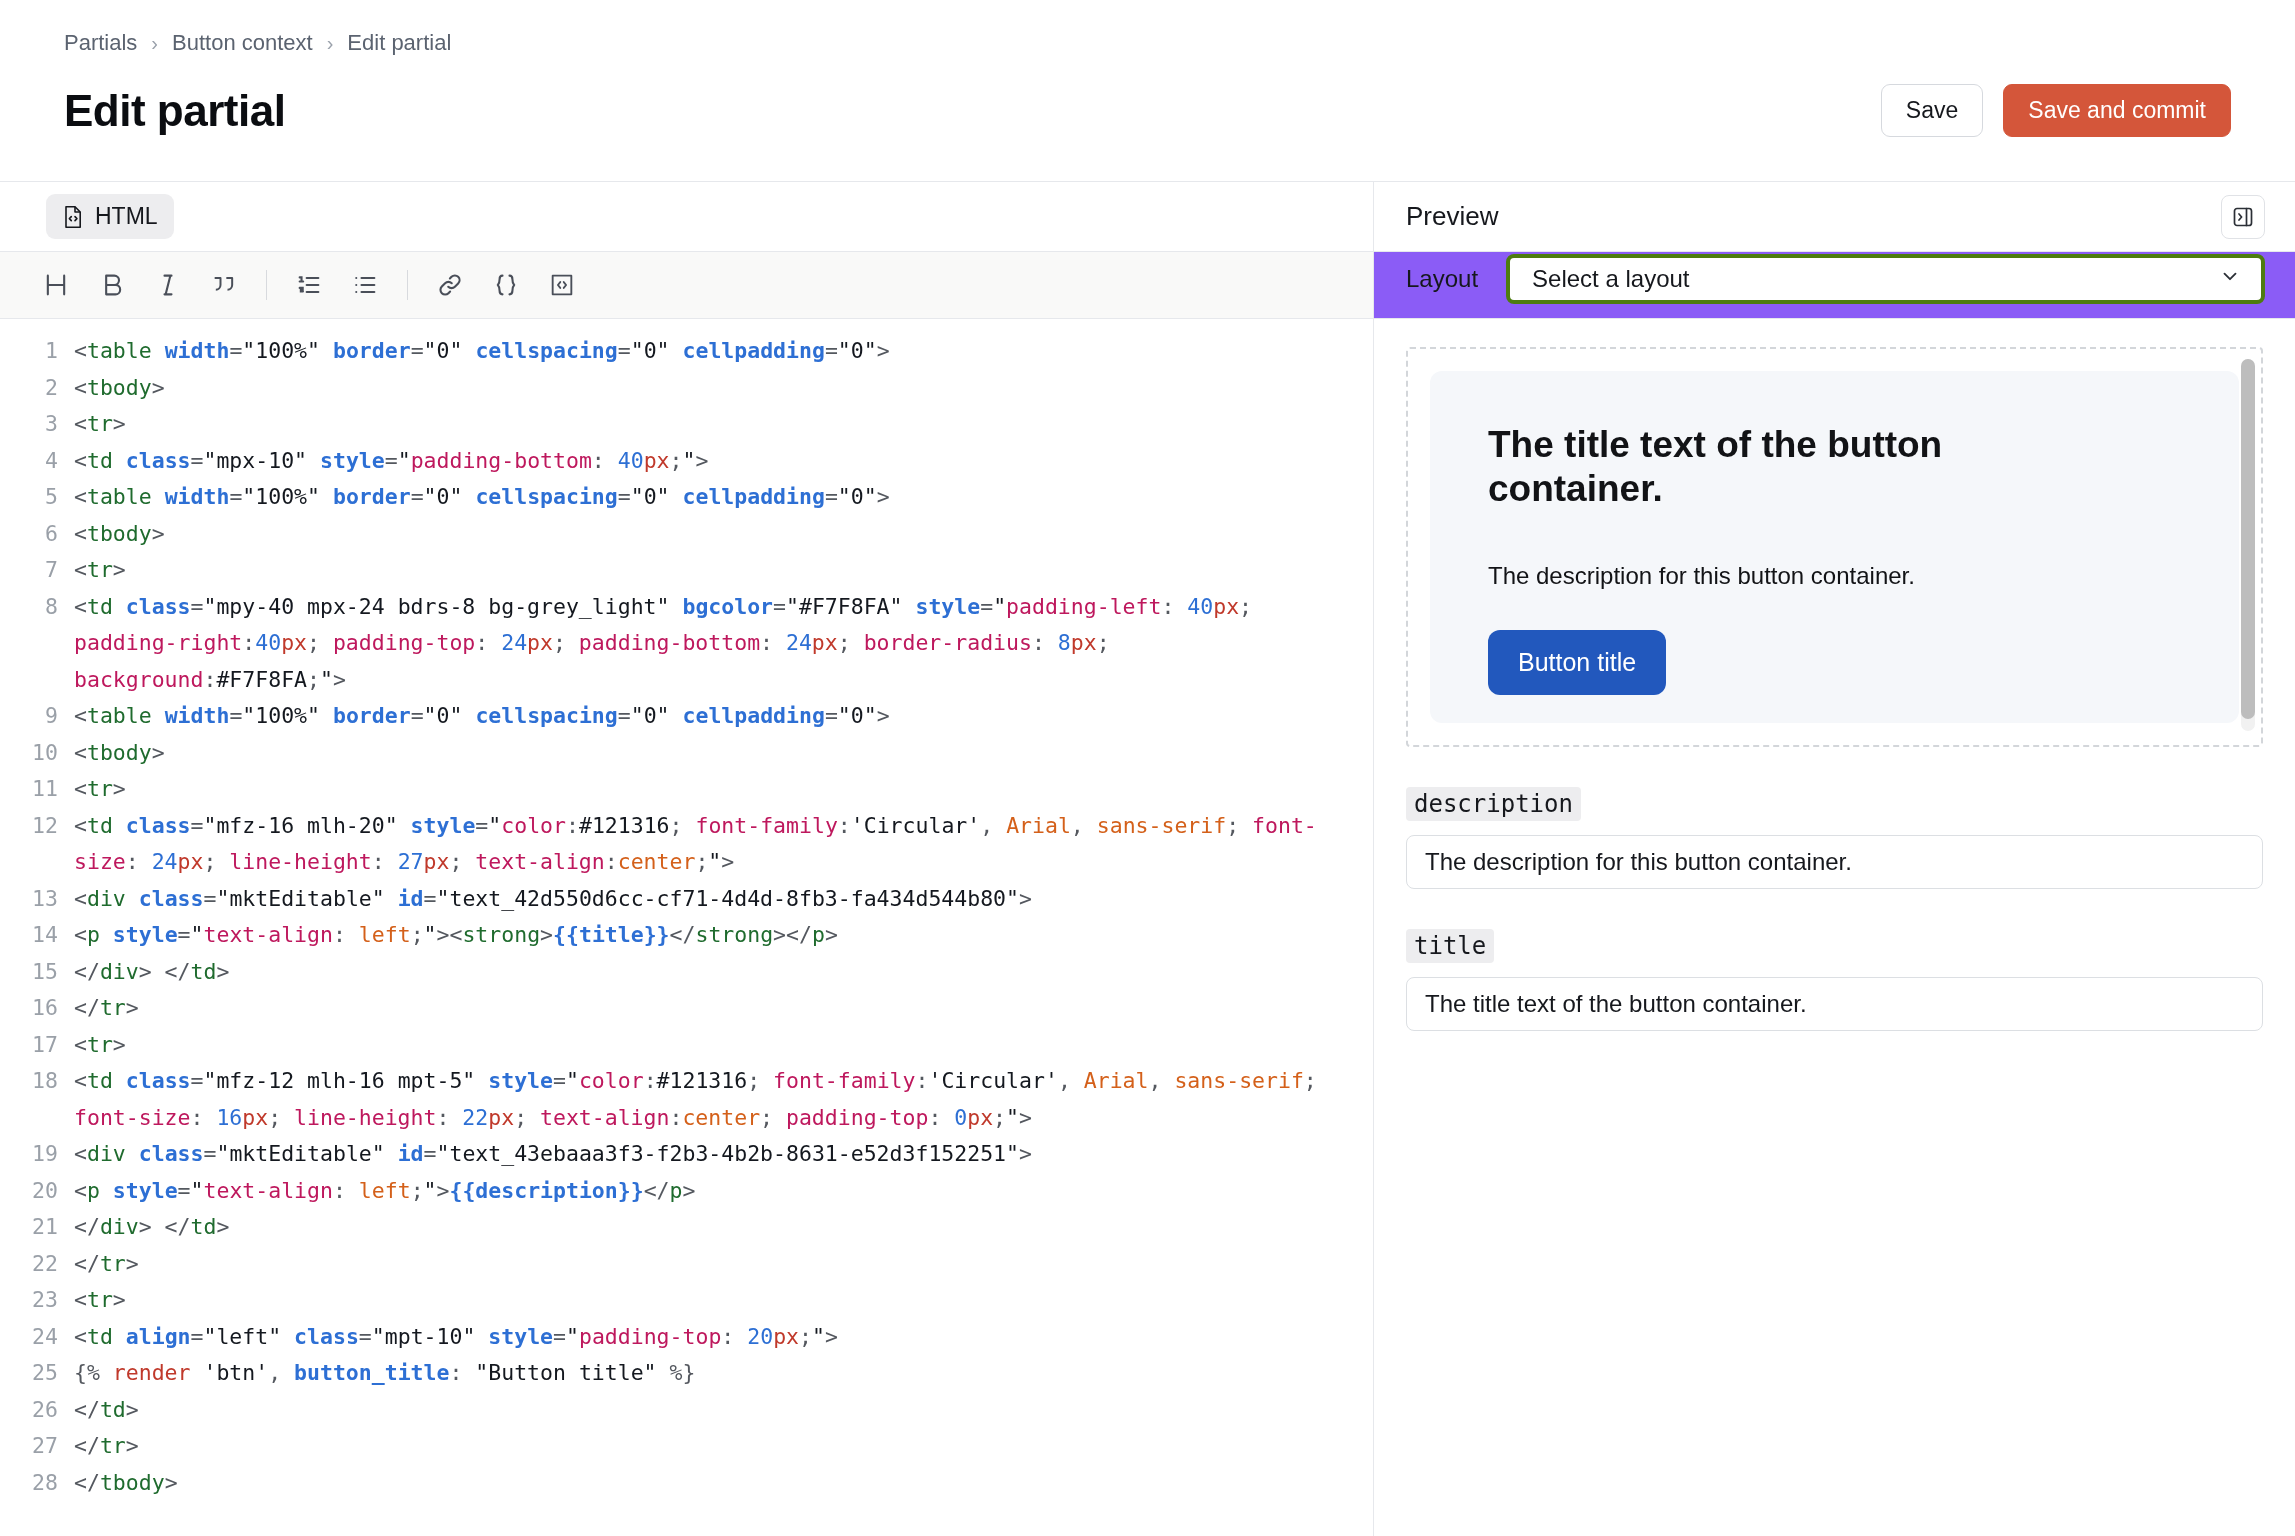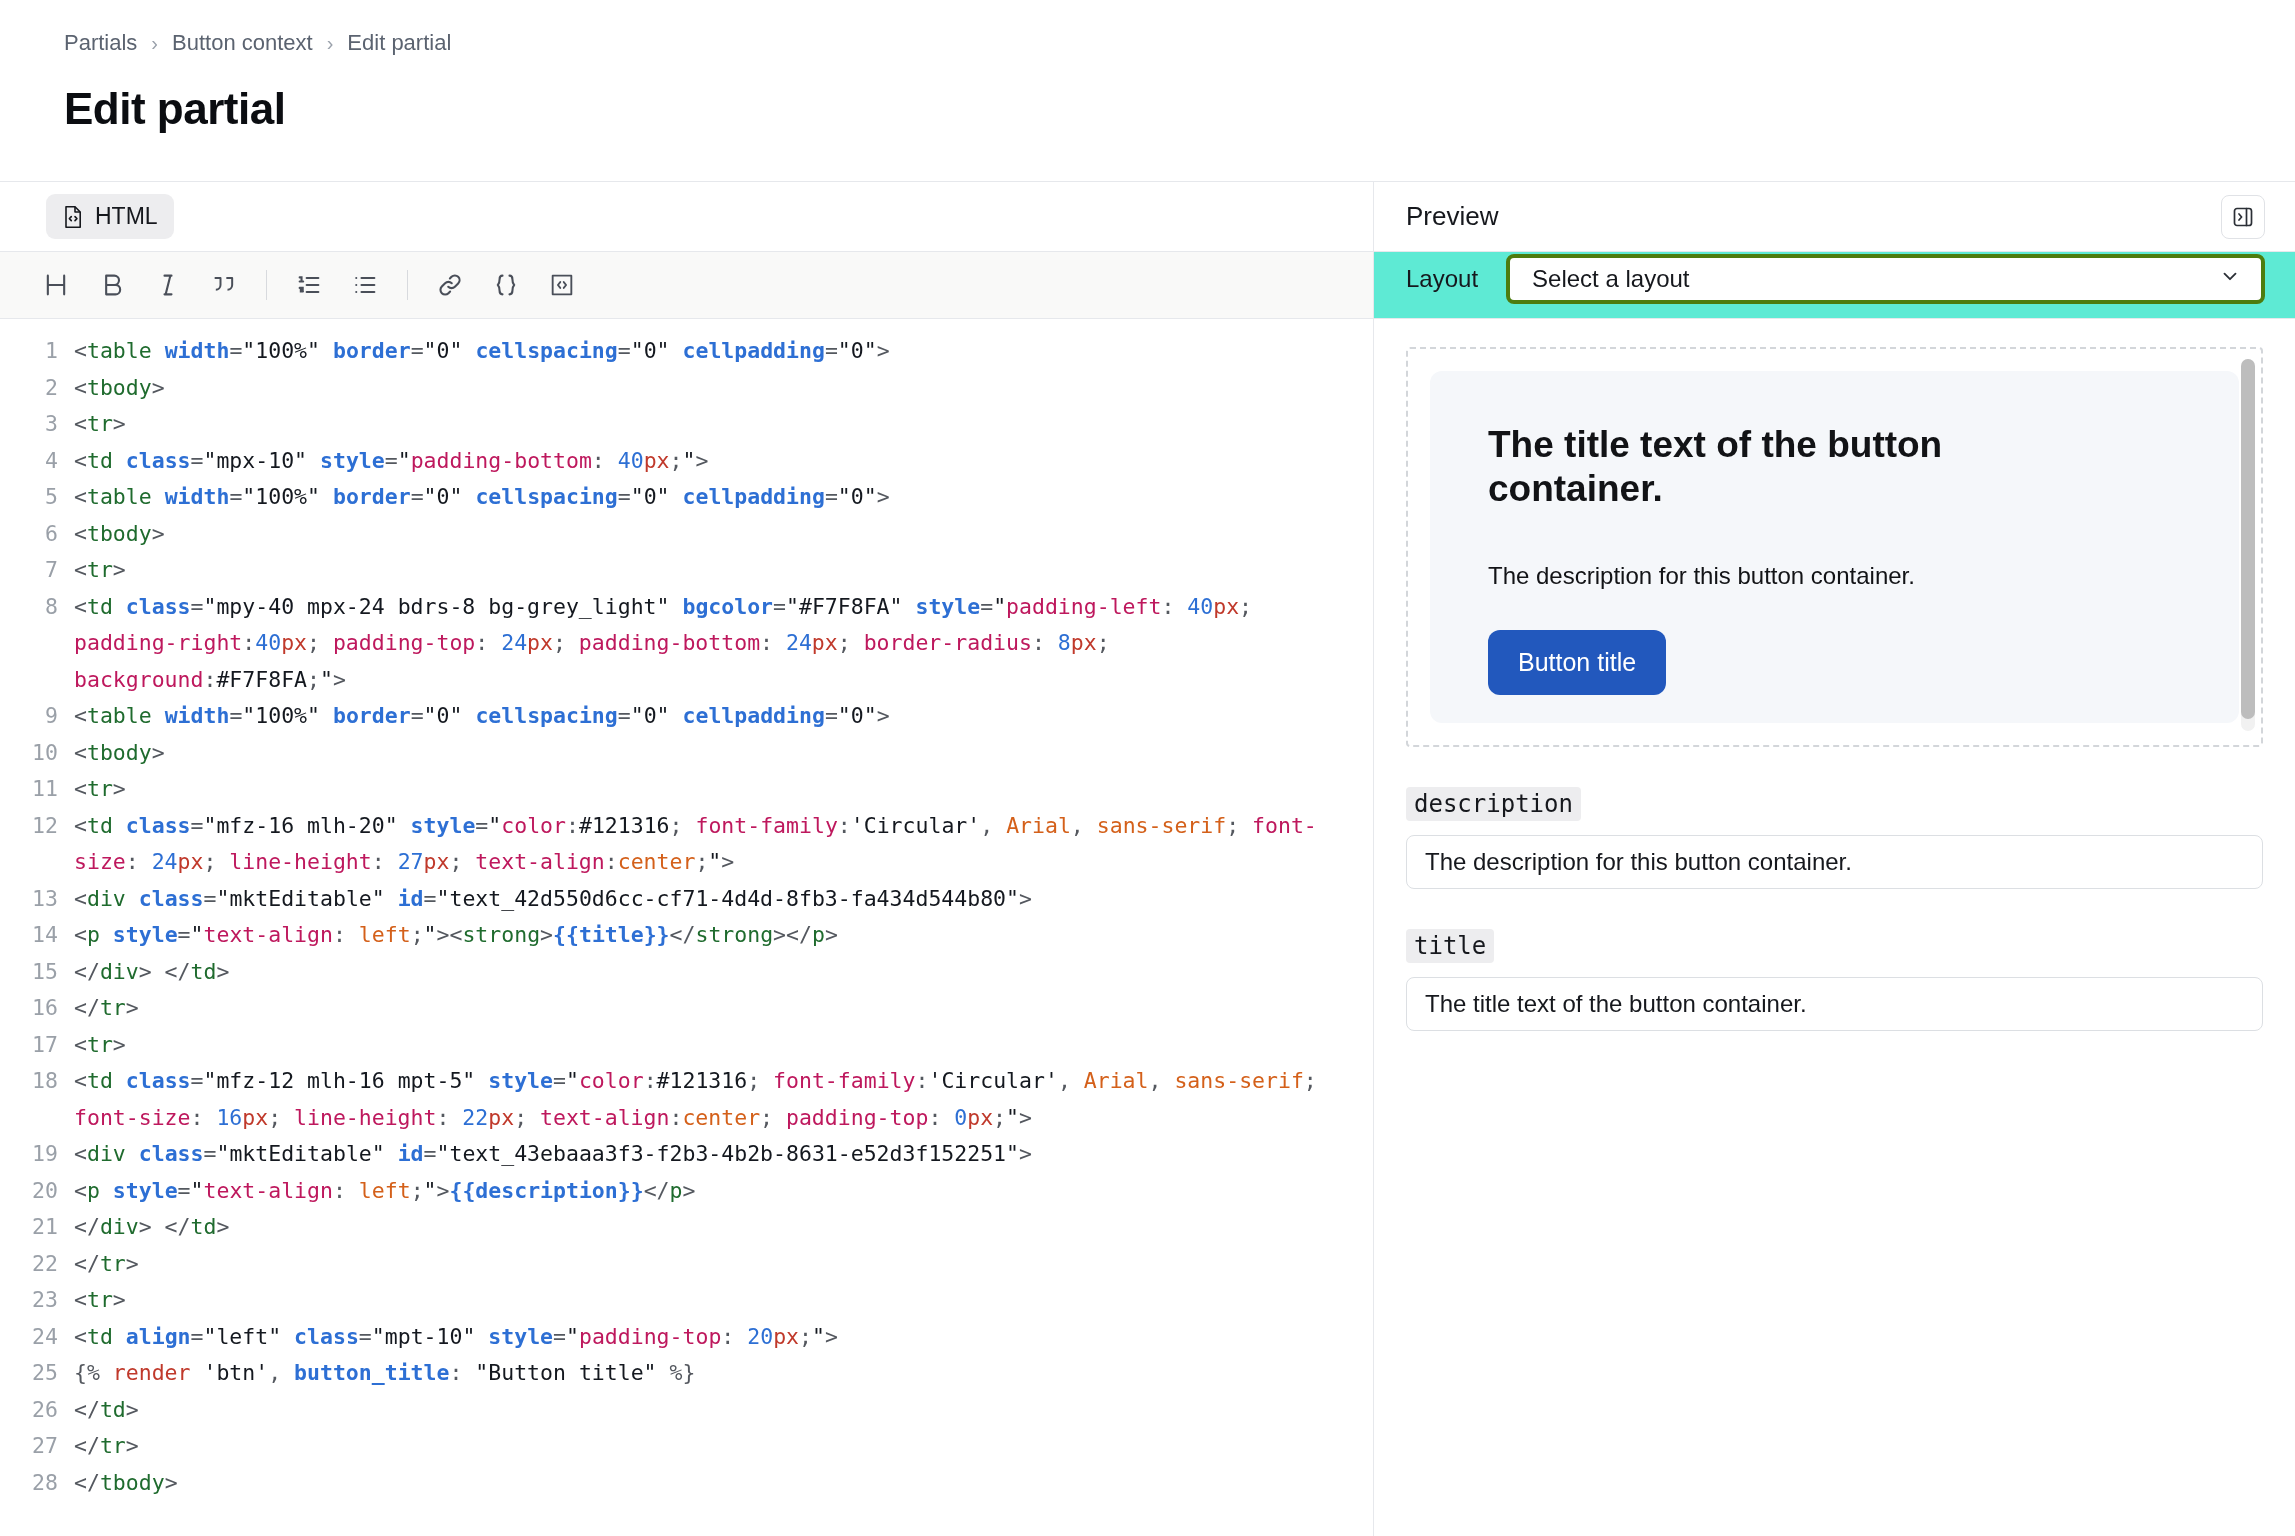--- a/index.html
+++ b/index.html
@@ -99,21 +99,21 @@
     height: 69px; display:flex; align-items:center; justify-content:space-between;
     padding: 0 30px 0 32px; background:#fff;
   }
   .preview-title { font-size: 26px; color:#16181d; }
   .collapse-btn {
     width: 44px; height: 44px; border:1px solid #e0e2e6; border-radius:8px;
     display:flex; align-items:center; justify-content:center; cursor:pointer; background:#fff;
   }
   .layout-row {
     height: 68px; border-top:1px solid #e6e8ec; border-bottom:1px solid #e6e8ec;
-    display:flex; align-items:center; padding: 0 30px 12px 32px; gap: 28px; background:#5eead4;
+    display:flex; align-items:center; padding: 0 30px 12px 32px; gap: 28px; background:#8b5cf6;
   }
   .layout-label { font-size: 24px; color:#16181d; }
   .layout-select {
     flex:1; height: 50px; border:4px solid #4d7c0f; border-radius:8px; background:#fff;
     display:flex; align-items:center; justify-content:space-between;
     padding: 0 20px 0 22px; font-size: 24px; color:#16181d; cursor:pointer;
   }
 
   .preview-body { padding: 28px 32px 0 32px; position:relative; }
   .preview-frame {
@@ -159,20 +159,24 @@
 <div class="page-header">
   <div class="breadcrumb">
     <span class="crumb">Partials</span>
     <span class="sep">›</span>
     <span class="crumb">Button context</span>
     <span class="sep">›</span>
     <span class="crumb">Edit partial</span>
   </div>
   <div class="title-row">
     <div class="page-title">Edit partial</div>
+    <div class="header-actions">
+      <div class="btn btn-secondary">Save</div>
+      <div class="btn btn-primary">Save and commit</div>
+    </div>
   </div>
 </div>
 
 <div class="main">
 
   <div class="editor-pane">
 
     <div class="tabstrip">
       <div class="tab-html">
         <span>

